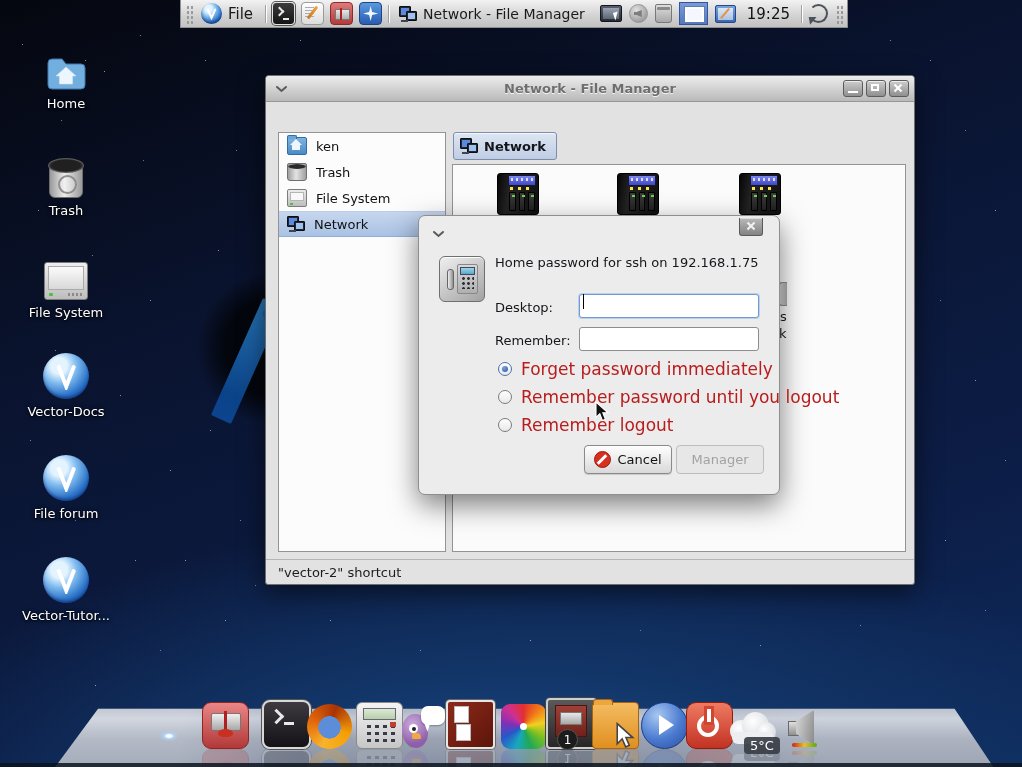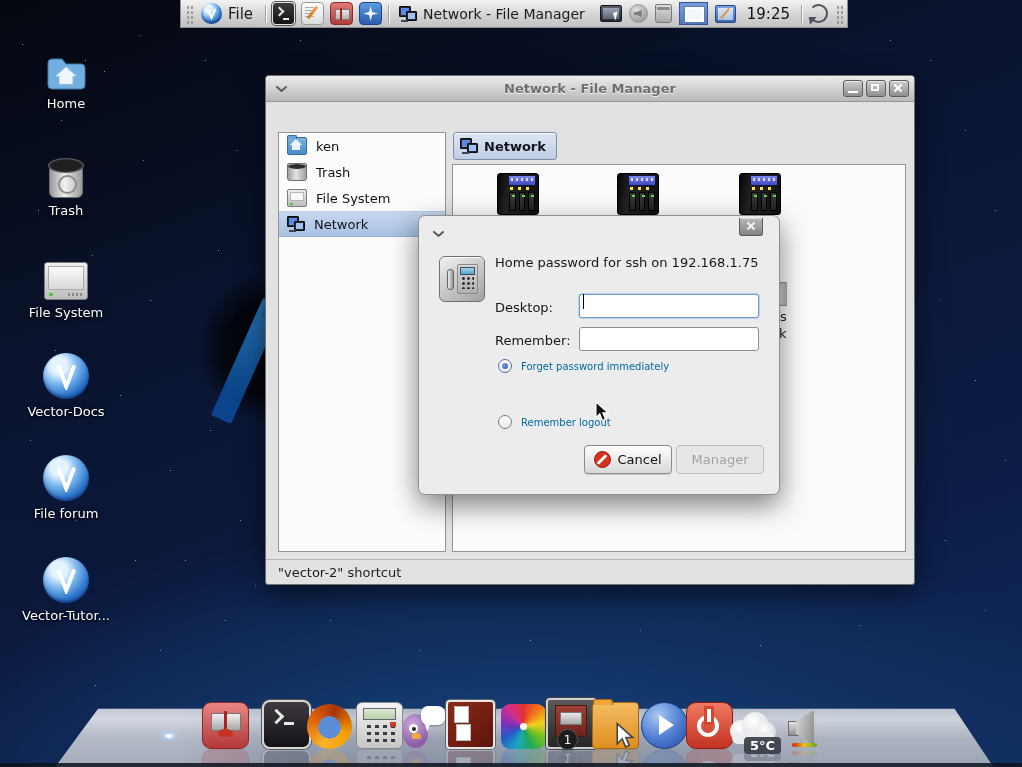--- a/index.html
+++ b/index.html
@@ -160,21 +160,21 @@
   .dlg-msg{position:absolute;left:76px;top:38px;width:272px;font-size:13px;color:#15161a;line-height:1.35}
   .fld-lbl{position:absolute;font-size:13px;color:#15161a}
   .fld{position:absolute;width:180px;height:24px;background:#fff;border-radius:3px;font-size:13px;color:#111;padding:0 5px;box-sizing:border-box;font-family:"DejaVu Sans","Liberation Sans",sans-serif;outline:none}
   .fld.user{border:1px solid #6f9ad4;box-shadow:0 0 0 1px rgba(150,185,230,.55)}
   .fld.pass{border:1px solid #8d8d8d}
   .caret{position:absolute;left:583px;top:294px;width:1px;height:15px;background:#000;z-index:61}
   .radio-row{position:absolute;display:flex;align-items:center;gap:9px;cursor:pointer}
   .rb{width:14px;height:14px;border-radius:50%;background:linear-gradient(#fff,#e8e8e8);border:1px solid #7c7c7c;box-sizing:border-box;position:relative;flex:0 0 auto}
   .rb.on{border-color:#4a70b4}
   .rb.on::after{content:"";position:absolute;left:3px;top:3px;width:6px;height:6px;border-radius:50%;background:radial-gradient(circle at 35% 30%,#7aa0e0,#2a56a8)}
-  .radio-lbl{font-size:10px;color:#0369a1;white-space:nowrap}
+  .radio-lbl{font-size:17px;color:#b91c1c;white-space:nowrap}
   .dbtn{position:absolute;height:29px;border-radius:4px;display:flex;align-items:center;justify-content:center;gap:6px;font-size:13px;box-sizing:border-box;cursor:pointer}
   .dbtn.cancel{left:165px;top:229px;width:88px;background:linear-gradient(#fefefe,#d9d9d9);border:1px solid #8a8a8a;color:#111;box-shadow:0 1px 1px rgba(0,0,0,.15)}
   .dbtn.connect{left:257px;top:229px;width:88px;background:#e7e7e7;border:1px solid #bdbdbd;color:#a2a2a2;cursor:default}
   .no-ic{width:15px;height:15px;border-radius:50%;background:#d83020;border:1px solid #9a1c10;position:relative;overflow:hidden;flex:0 0 auto}
   .no-ic::after{content:"";position:absolute;left:1px;top:5.5px;width:12px;height:3px;background:#fff;transform:rotate(-45deg)}
 
   
   .dock-platform{position:absolute;left:0;bottom:0;width:1022px;height:62px;
     background:linear-gradient(180deg,#a7aebc 0%,#c2c9d5 22%,#9aa2b2 55%,#8791a4 100%);
     clip-path:polygon(9.6% 6%, 93.4% 6%, 97.2% 100%, 5.4% 100%);z-index:10}
@@ -221,21 +221,21 @@
   .dk-play{border-radius:50%;background:radial-gradient(circle at 35% 28%,#a8c8f2,#4a7ad0 55%,#2a4e9e);border:1px solid #1c3c80}
   .dk-play .tri{position:absolute;left:17px;top:12px;width:0;height:0;border-left:15px solid #fff;border-top:10px solid transparent;border-bottom:10px solid transparent}
   .dk-power{background:linear-gradient(#ee7a62,#c23222);border:1px solid #8e1d10;border-radius:10px}
   .dk-power .ring{position:absolute;left:10px;top:12px;width:22px;height:22px;border:4px solid #fff;border-radius:50%;box-sizing:border-box}
   .dk-power .stem{position:absolute;left:20px;top:6px;width:4px;height:13px;background:#fff;box-shadow:0 0 0 3px #d4452f}
   .dk-weather{background:transparent}
   .dk-weather .c1{position:absolute;left:2px;top:16px;width:22px;height:22px;background:radial-gradient(circle at 40% 35%,#fff,#d2d6dc);border-radius:50%}
   .dk-weather .c2{position:absolute;left:14px;top:8px;width:27px;height:27px;background:radial-gradient(circle at 40% 35%,#fff,#cfd4da);border-radius:50%}
   .dk-weather .c3{position:absolute;left:28px;top:18px;width:20px;height:20px;background:radial-gradient(circle at 40% 35%,#fff,#c8cdd4);border-radius:50%}
   .dk-weather .base{position:absolute;left:4px;top:28px;width:42px;height:12px;background:#eceef2;border-radius:6px}
-  .dk-weather .temp{position:absolute;left:16px;bottom:-5px;padding:1px 6px;background:rgba(58,62,70,.92);border-radius:4px;color:#fff;font-size:13px;font-weight:bold}
+  .dk-weather .temp{position:absolute;left:16px;bottom:-5px;padding:1px 6px;background:rgba(58,62,70,.92);border-radius:4px;color:#fff;font-size:13px;font-weight:normal}
   .dk-vol{background:transparent}
   .dk-vol .bx{position:absolute;left:6px;top:17px;width:9px;height:13px;background:linear-gradient(#e0e0e0,#8f8f8f);border:1px solid #6a6a6a}
   .dk-vol .cone{position:absolute;left:14px;top:6px;width:18px;height:35px;background:linear-gradient(100deg,#d8d8d8,#8a8a8a);clip-path:polygon(0 32%,100% 0,100% 100%,0 68%);border-radius:2px}
   .dk-vol .lvl{position:absolute;left:10px;bottom:2px;width:25px;height:4px;background:linear-gradient(90deg,#d42010,#e8c020 50%,#58a818);border-radius:2px}
 
   
   .cursor{position:absolute;left:595px;top:401px;z-index:99;pointer-events:none}
 </style>
 </head>
 <body>
@@ -500,20 +500,24 @@
 
   <span class="fld-lbl" style="left:76px;top:84px">Desktop:</span>
   <input class="fld user" style="left: 160px; top: 78px;" type="text" value="">
   <span class="fld-lbl" style="left:76px;top:117px">Remember:</span>
   <input class="fld pass" style="left: 160px; top: 111px;" type="password" value="">
 
   <div class="radio-row" style="left:79px;top:143px">
     <span class="rb on"></span>
     <span class="radio-lbl">Forget password immediately</span>
   </div>
+  <div class="radio-row" style="left:79px;top:171px">
+    <span class="rb"></span>
+    <span class="radio-lbl">Remember password until you logout</span>
+  </div>
   <div class="radio-row" style="left:79px;top:199px">
     <span class="rb"></span>
     <span class="radio-lbl">Remember logout</span>
   </div>
 
   <div class="dbtn cancel">
     <span class="no-ic"></span>
     <span>Cancel</span>
   </div>
   <div class="dbtn connect">

